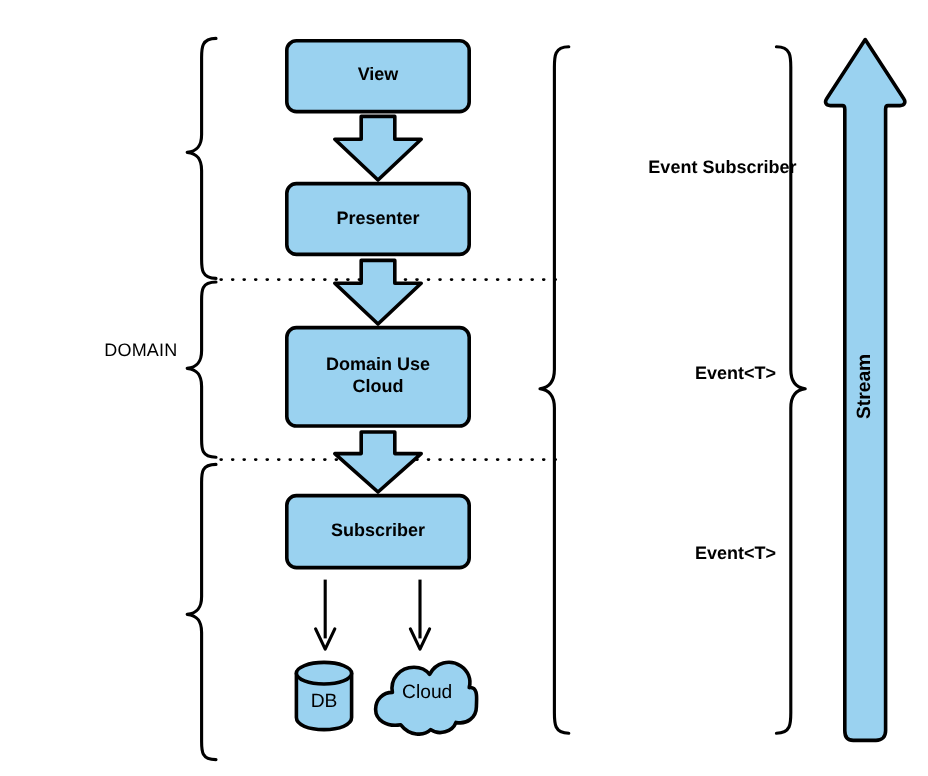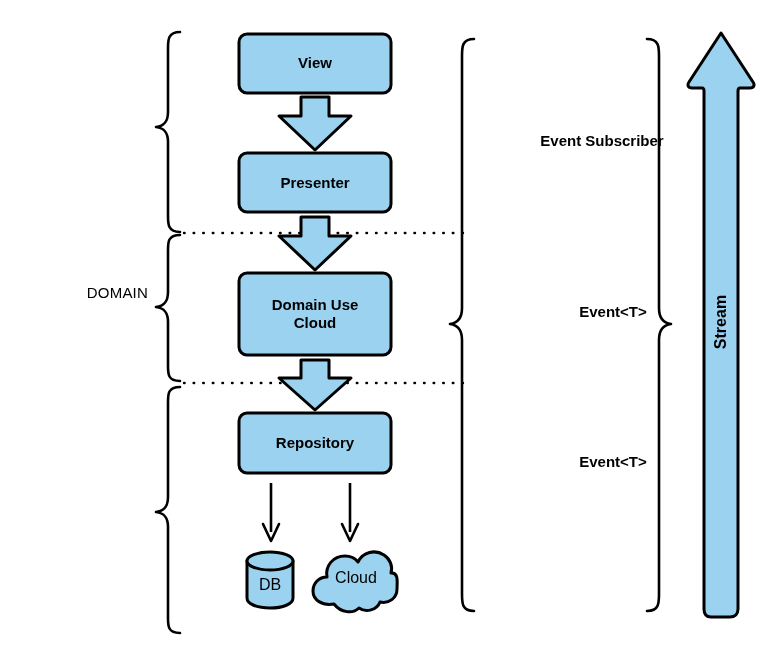--- a/index.html
+++ b/index.html
@@ -146,21 +146,21 @@
   </svg>
 
   <div class="lbl layer-label" style="left:0;width:148px;top:292px;">DOMAIN</div>
 
   <div class="lbl box-label" style="left:315px;top:63px;text-align:center;">View</div>
   <div class="lbl box-label" style="left:315px;top:183px;">Presenter</div>
   <div class="lbl box-label" style="left:315px;top:314px;">
     <div>Domain Use</div>
     <div>Cloud</div>
   </div>
-  <div class="lbl box-label" style="left:315px;top:443px;">Repository</div>
+  <div class="lbl box-label" style="left:315px;top:443px;">Subscriber</div>
 
   <div class="lbl node-label" style="left:270px;top:585px;">DB</div>
   <div class="lbl node-label" style="left:356px;top:578px;">Cloud</div>
 
   <div class="lbl event-label" style="left:562px;top:140px;">Event Subscriber</div>
   <div class="lbl event-label" style="left:573px;top:311px;">Event&lt;T&gt;</div>
   <div class="lbl event-label" style="left:573px;top:461px;">Event&lt;T&gt;</div>
 
   <div class="lbl stream-label" style="left:721px;top:322px;">Stream</div>
 

